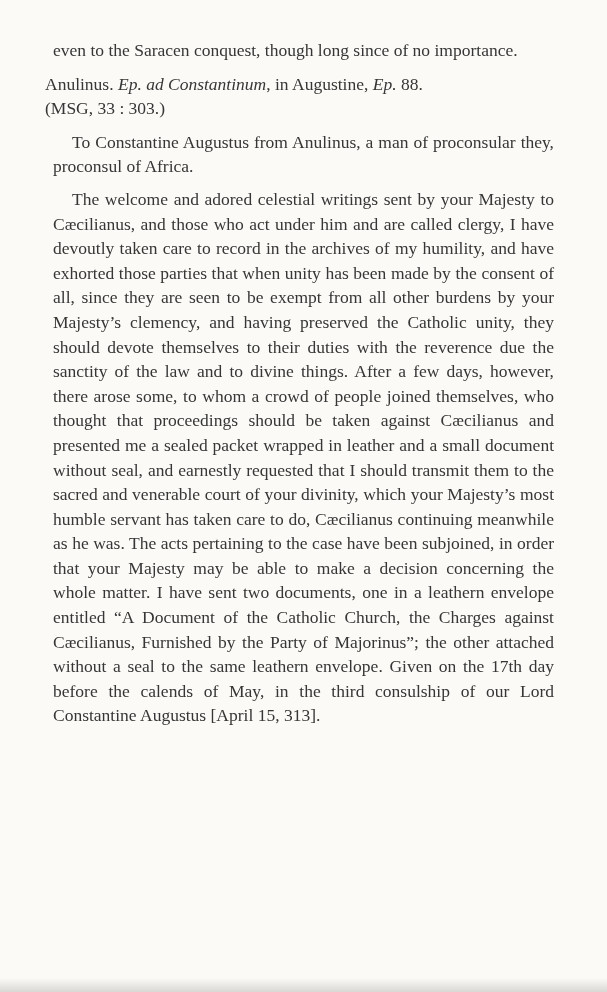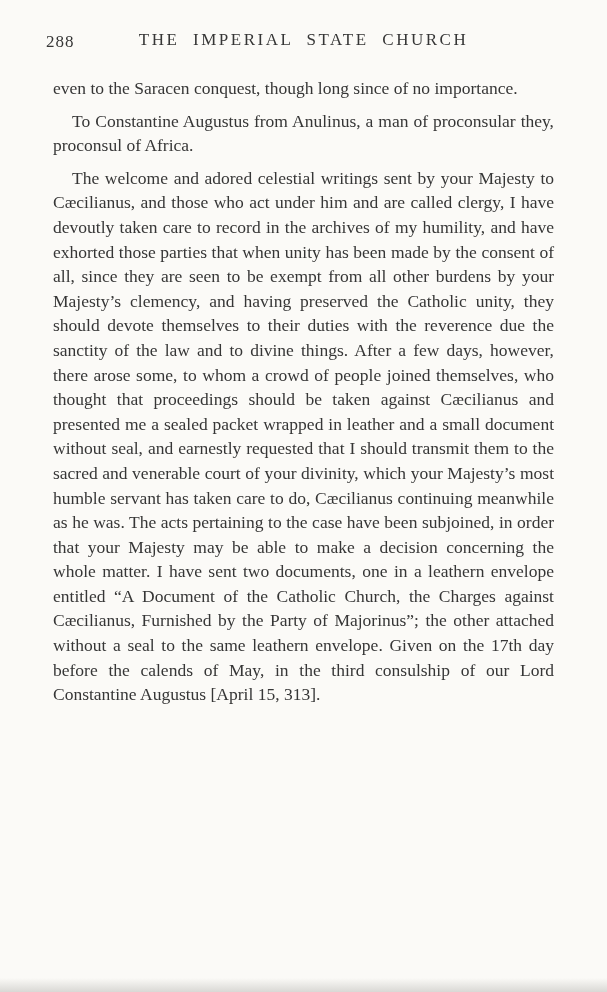--- a/index.html
+++ b/index.html
@@ -67,29 +67,28 @@
   }
   .para.citation em{
     font-style:italic;
   }
 </style>
 </head>
 <body>
 
 <div class="page">
 
-  <header class="running-head">
-    <span class="page-number">288</span>
-    <span class="running-title">THE IMPERIAL STATE CHURCH</span>
-  </header>
 
   <main class="text-block">
 
     <p class="para no-indent">even to the Saracen conquest, though long since of no importance.</p>
 
+    <p class="para citation">
+      <span>Anulinus. </span><em>Ep. ad Constantinum</em><span>, in Augustine, </span><em>Ep.</em><span> 88.</span><br><span>(MSG, 33 : 303.)</span>
+    </p>
 
     <p class="para">To Constantine Augustus from Anulinus, a man of proconsular they, proconsul of Africa.</p>
 
     <p class="para">The welcome and adored celestial writings sent by your Majesty to Cæcilianus, and those who act under him and are called clergy, I have devoutly taken care to record in the archives of my humility, and have exhorted those parties that when unity has been made by the consent of all, since they are seen to be exempt from all other burdens by your Majesty’s clemency, and having preserved the Catholic unity, they should devote themselves to their duties with the reverence due the sanctity of the law and to divine things.  After a few days, however, there arose some, to whom a crowd of people joined themselves, who thought that proceedings should be taken against Cæcilianus and presented me a sealed packet wrapped in leather and a small document without seal, and earnestly requested that I should transmit them to the sacred and venerable court of your divinity, which your Majesty’s most humble servant has taken care to do, Cæcilianus continuing meanwhile as he was.  The acts pertaining to the case have been subjoined, in order that your Majesty may be able to make a decision concerning the whole matter.  I have sent two documents, one in a leathern envelope entitled “A Document of the Catholic Church, the Charges against Cæcilianus, Furnished by the Party of Majorinus”; the other attached without a seal to the same leathern envelope.  Given on the 17th day before the calends of May, in the third consulship of our Lord Constantine Augustus [April 15, 313].</p>
 
   </main>
 
 </div>
 
 </body></html>

